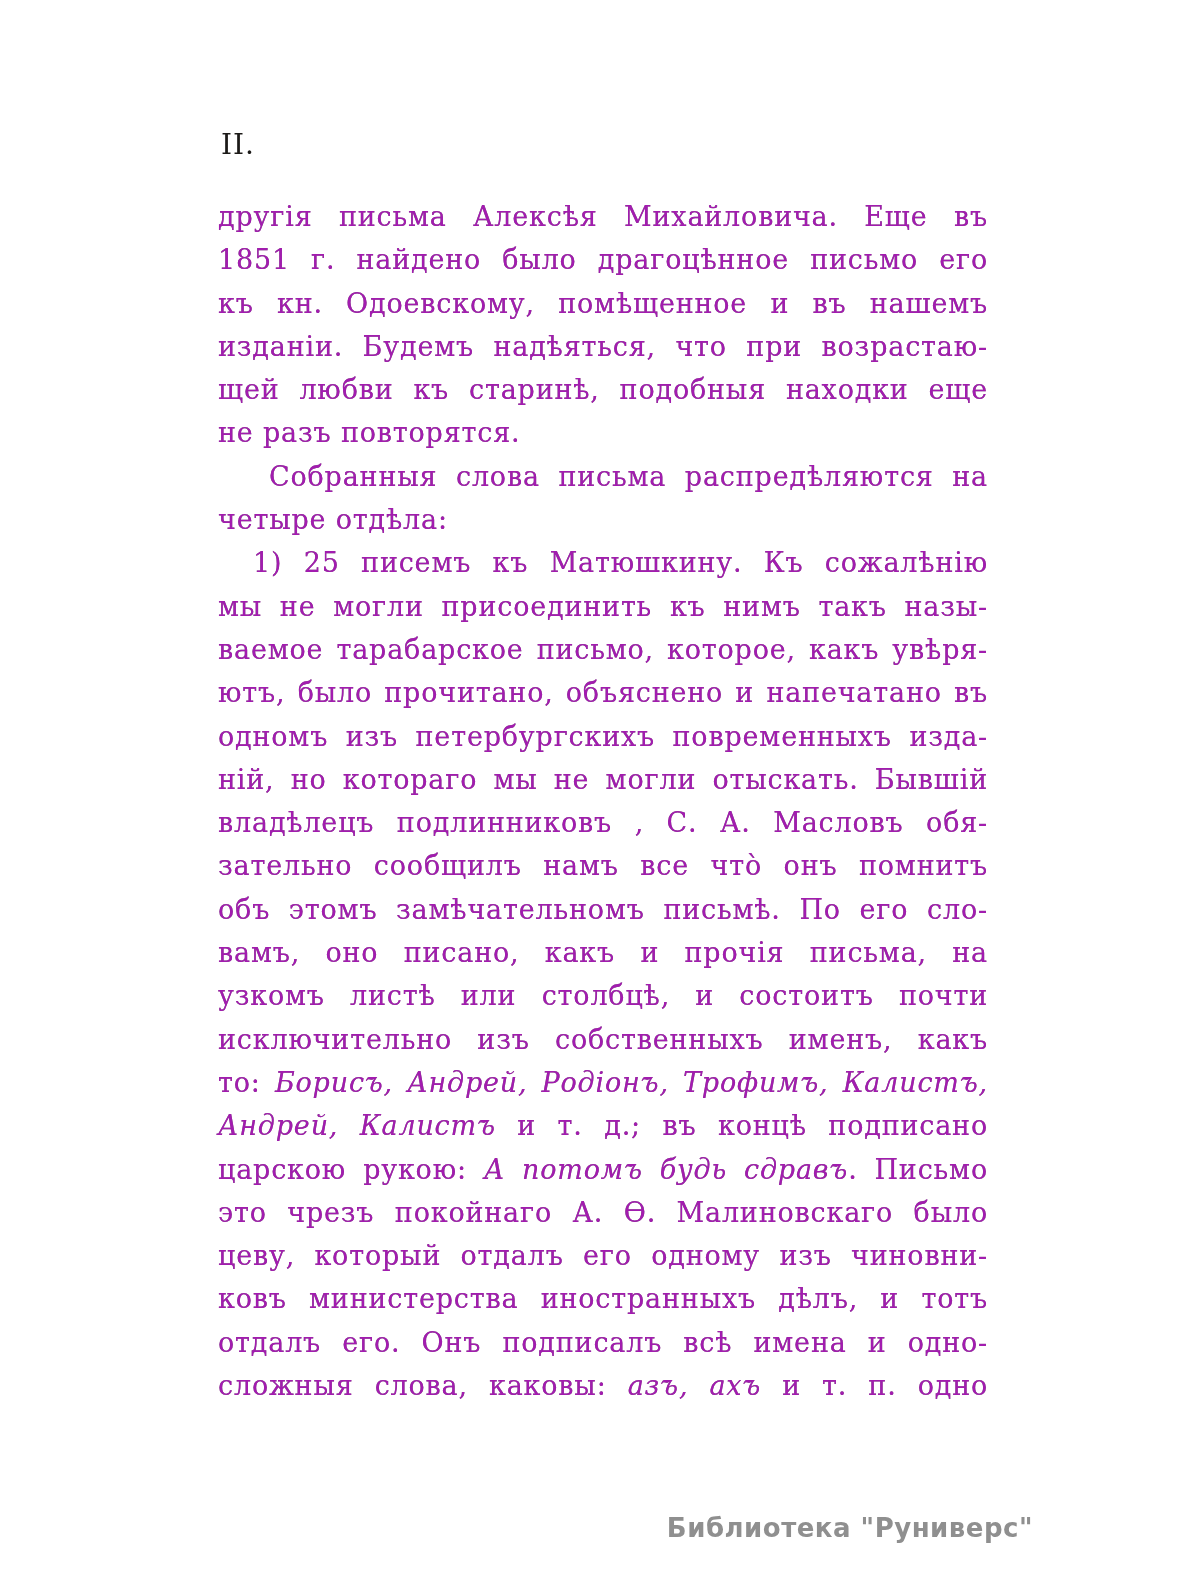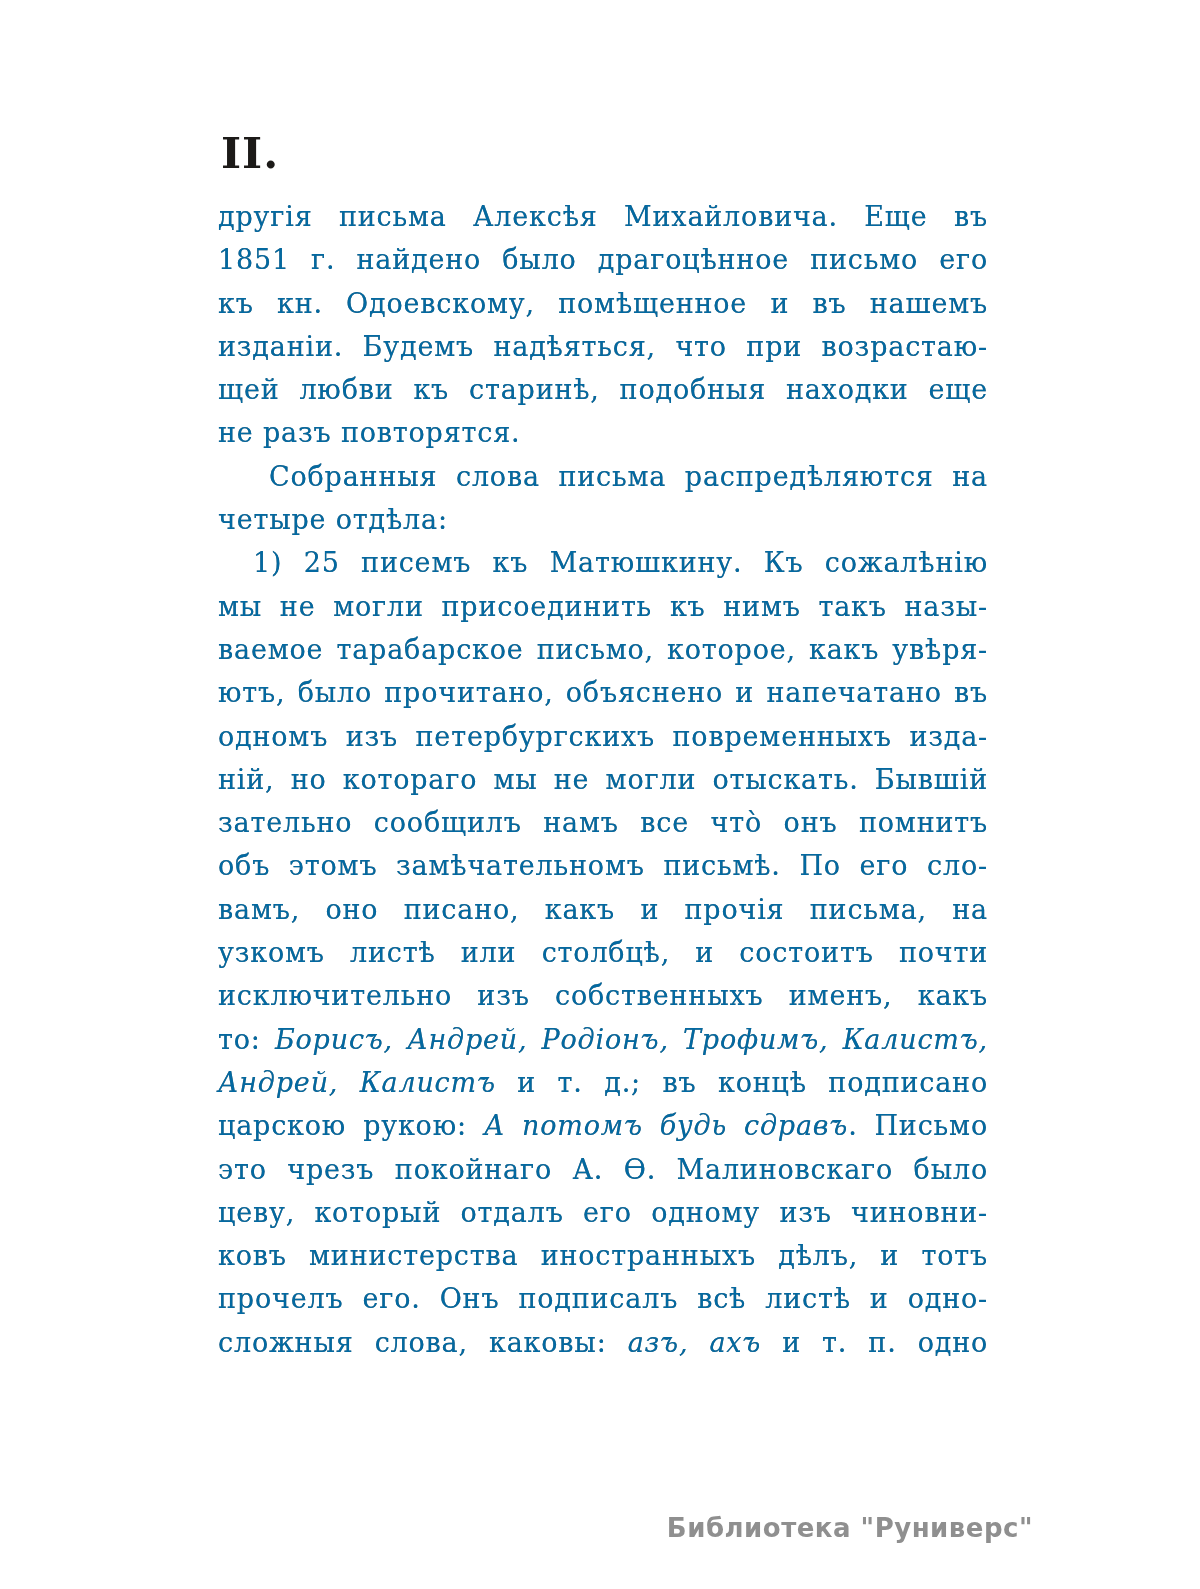--- a/index.html
+++ b/index.html
@@ -12,33 +12,33 @@
     width: 1200px;
     height: 1589px;
     background: #ffffff;
     overflow: hidden;
     font-family: "DejaVu Serif", serif;
   }
   .page-header {
     position: absolute;
     left: 221px;
     top: 128px;
-    font-size: 43px;
-    font-weight: bold;
+    font-size: 28px;
+    font-weight: normal;
     color: #1c1a18;
     letter-spacing: 1px;
   }
   .text-block {
     position: absolute;
     left: 218px;
     top: 195px;
     width: 770px;
     font-size: 27px;
     line-height: 43.3px;
-    color: #0369a1;
+    color: #a21caf;
     letter-spacing: 0.03em;
     text-shadow: 0 0 0.5px rgba(20,18,16,0.55);
   }
   .text-line {
     text-align: justify;
     text-align-last: justify;
     text-justify: inter-word;
   }
   .text-line.left {
     text-align: right;
@@ -72,29 +72,30 @@
       <div class="text-line"><span class="">щей любви къ старинѣ, подобныя находки еще</span></div>
       <div class="text-line left"><span class="">не разъ повторятся.</span></div>
       <div class="text-line" style="padding-left: 51px;"><span class="">Собранныя слова письма распредѣляются на</span></div>
       <div class="text-line left"><span class="">четыре отдѣла:</span></div>
       <div class="text-line" style="padding-left: 35px;"><span class="">1) 25 писемъ къ Матюшкину. Къ сожалѣнію</span></div>
       <div class="text-line"><span class="">мы не могли присоединить къ нимъ такъ назы-</span></div>
       <div class="text-line"><span class="">ваемое тарабарское письмо, которое, какъ увѣря-</span></div>
       <div class="text-line"><span class="">ютъ, было прочитано, объяснено и напечатано въ</span></div>
       <div class="text-line"><span class="">одномъ изъ петербургскихъ повременныхъ изда-</span></div>
       <div class="text-line"><span class="">ній, но котораго мы не могли отыскать. Бывшій</span></div>
+      <div class="text-line"><span class="">владѣлецъ подлинниковъ , С. А. Масловъ обя-</span></div>
       <div class="text-line"><span class="">зательно сообщилъ намъ все что̀ онъ помнитъ</span></div>
       <div class="text-line"><span class="">объ этомъ замѣчательномъ письмѣ. По его сло-</span></div>
       <div class="text-line"><span class="">вамъ, оно писано, какъ и прочія письма, на</span></div>
       <div class="text-line"><span class="">узкомъ листѣ или столбцѣ, и состоитъ почти</span></div>
       <div class="text-line"><span class="">исключительно изъ собственныхъ именъ, какъ</span></div>
       <div class="text-line"><span class="">то: </span><span class="italic">Борисъ, Андрей, Родіонъ, Трофимъ, Калистъ,</span></div>
       <div class="text-line"><span class="italic">Андрей, Калистъ</span><span class=""> и т. д.; въ концѣ подписано</span></div>
       <div class="text-line"><span class="">царскою рукою: </span><span class="italic">А потомъ будь сдравъ</span><span class="">. Письмо</span></div>
       <div class="text-line"><span class="">это чрезъ покойнаго А. Ѳ. Малиновскаго было</span></div>
       <div class="text-line"><span class="">цеву, который отдалъ его одному изъ чиновни-</span></div>
       <div class="text-line"><span class="">ковъ министерства иностранныхъ дѣлъ, и тотъ</span></div>
-      <div class="text-line"><span class="">прочелъ его. Онъ подписалъ всѣ листѣ и одно-</span></div>
+      <div class="text-line"><span class="">отдалъ его. Онъ подписалъ всѣ имена и одно-</span></div>
       <div class="text-line"><span class="">сложныя слова, каковы: </span><span class="italic">азъ, ахъ</span><span class=""> и т. п. одно</span></div>
     </div>
 
   <div class="watermark">Библиотека "Руниверс"</div>
 </div>
 
 </body></html>

